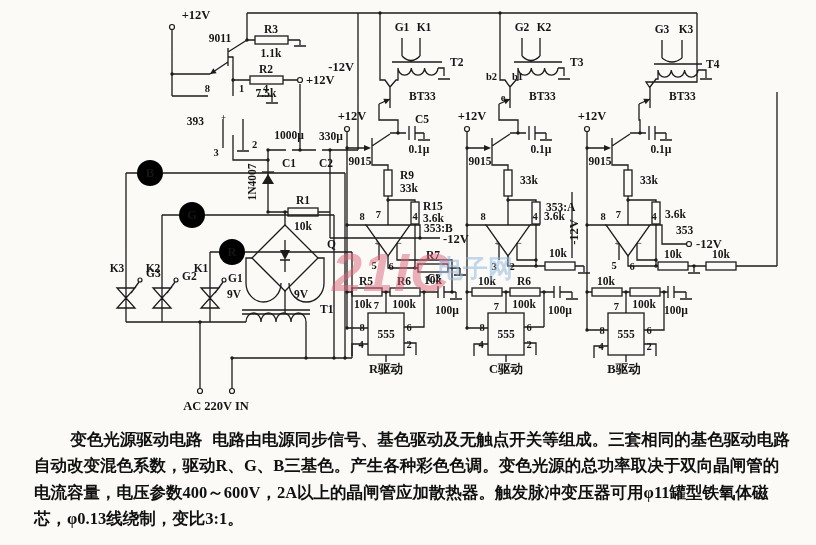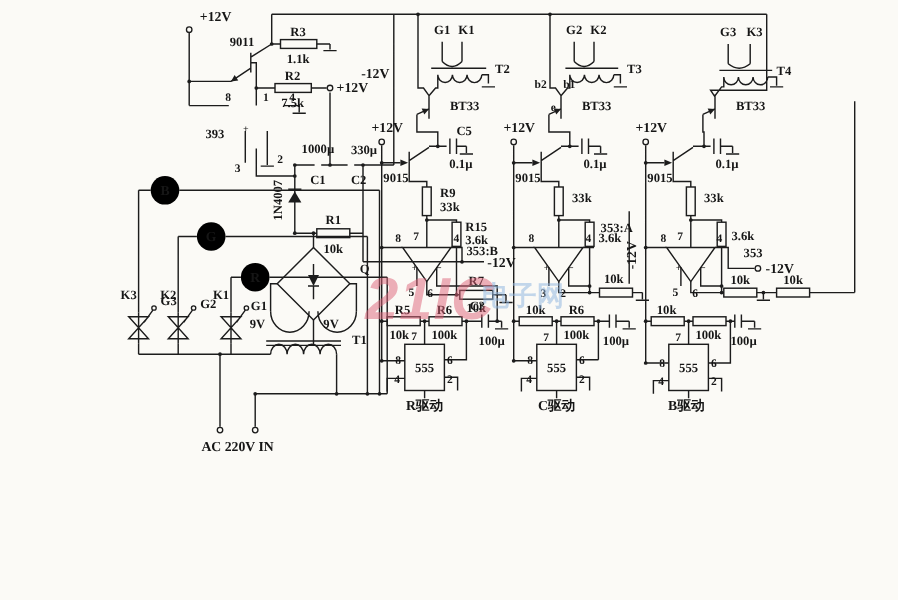--- a/index.html
+++ b/index.html
@@ -353,13 +353,16 @@
   <text class="pin" x="601" y="350" text-anchor="middle">4</text>
   <text class="pin" x="649" y="334" text-anchor="middle">6</text>
   <text class="pin" x="649" y="350" text-anchor="middle">2</text>
   <text class="pin" x="619" y="310" text-anchor="end">7</text>
   <text class="cjk" x="624" y="373" text-anchor="middle">B驱动</text>
 </svg>
 
   <span class="wm wm-big">21IC</span>
   <span class="wm wm-cn">电子网</span>
 
+  <div class="caption">
+    <p><strong>变色光源驱动电路</strong><span>电路由电源同步信号、基色驱动及无触点开关等组成。三套相同的基色驱动电路自动改变混色系数，驱动R、G、B三基色。产生各种彩色色调。变色光源的总功率取决于双向晶闸管的电流容量，电压参数400～600V，2A以上的晶闸管应加散热器。触发脉冲变压器可用φ11罐型铁氧体磁芯，φ0.13线绕制，变比3:1。</span></p>
+  </div>
 </div>
 
 </body></html>

